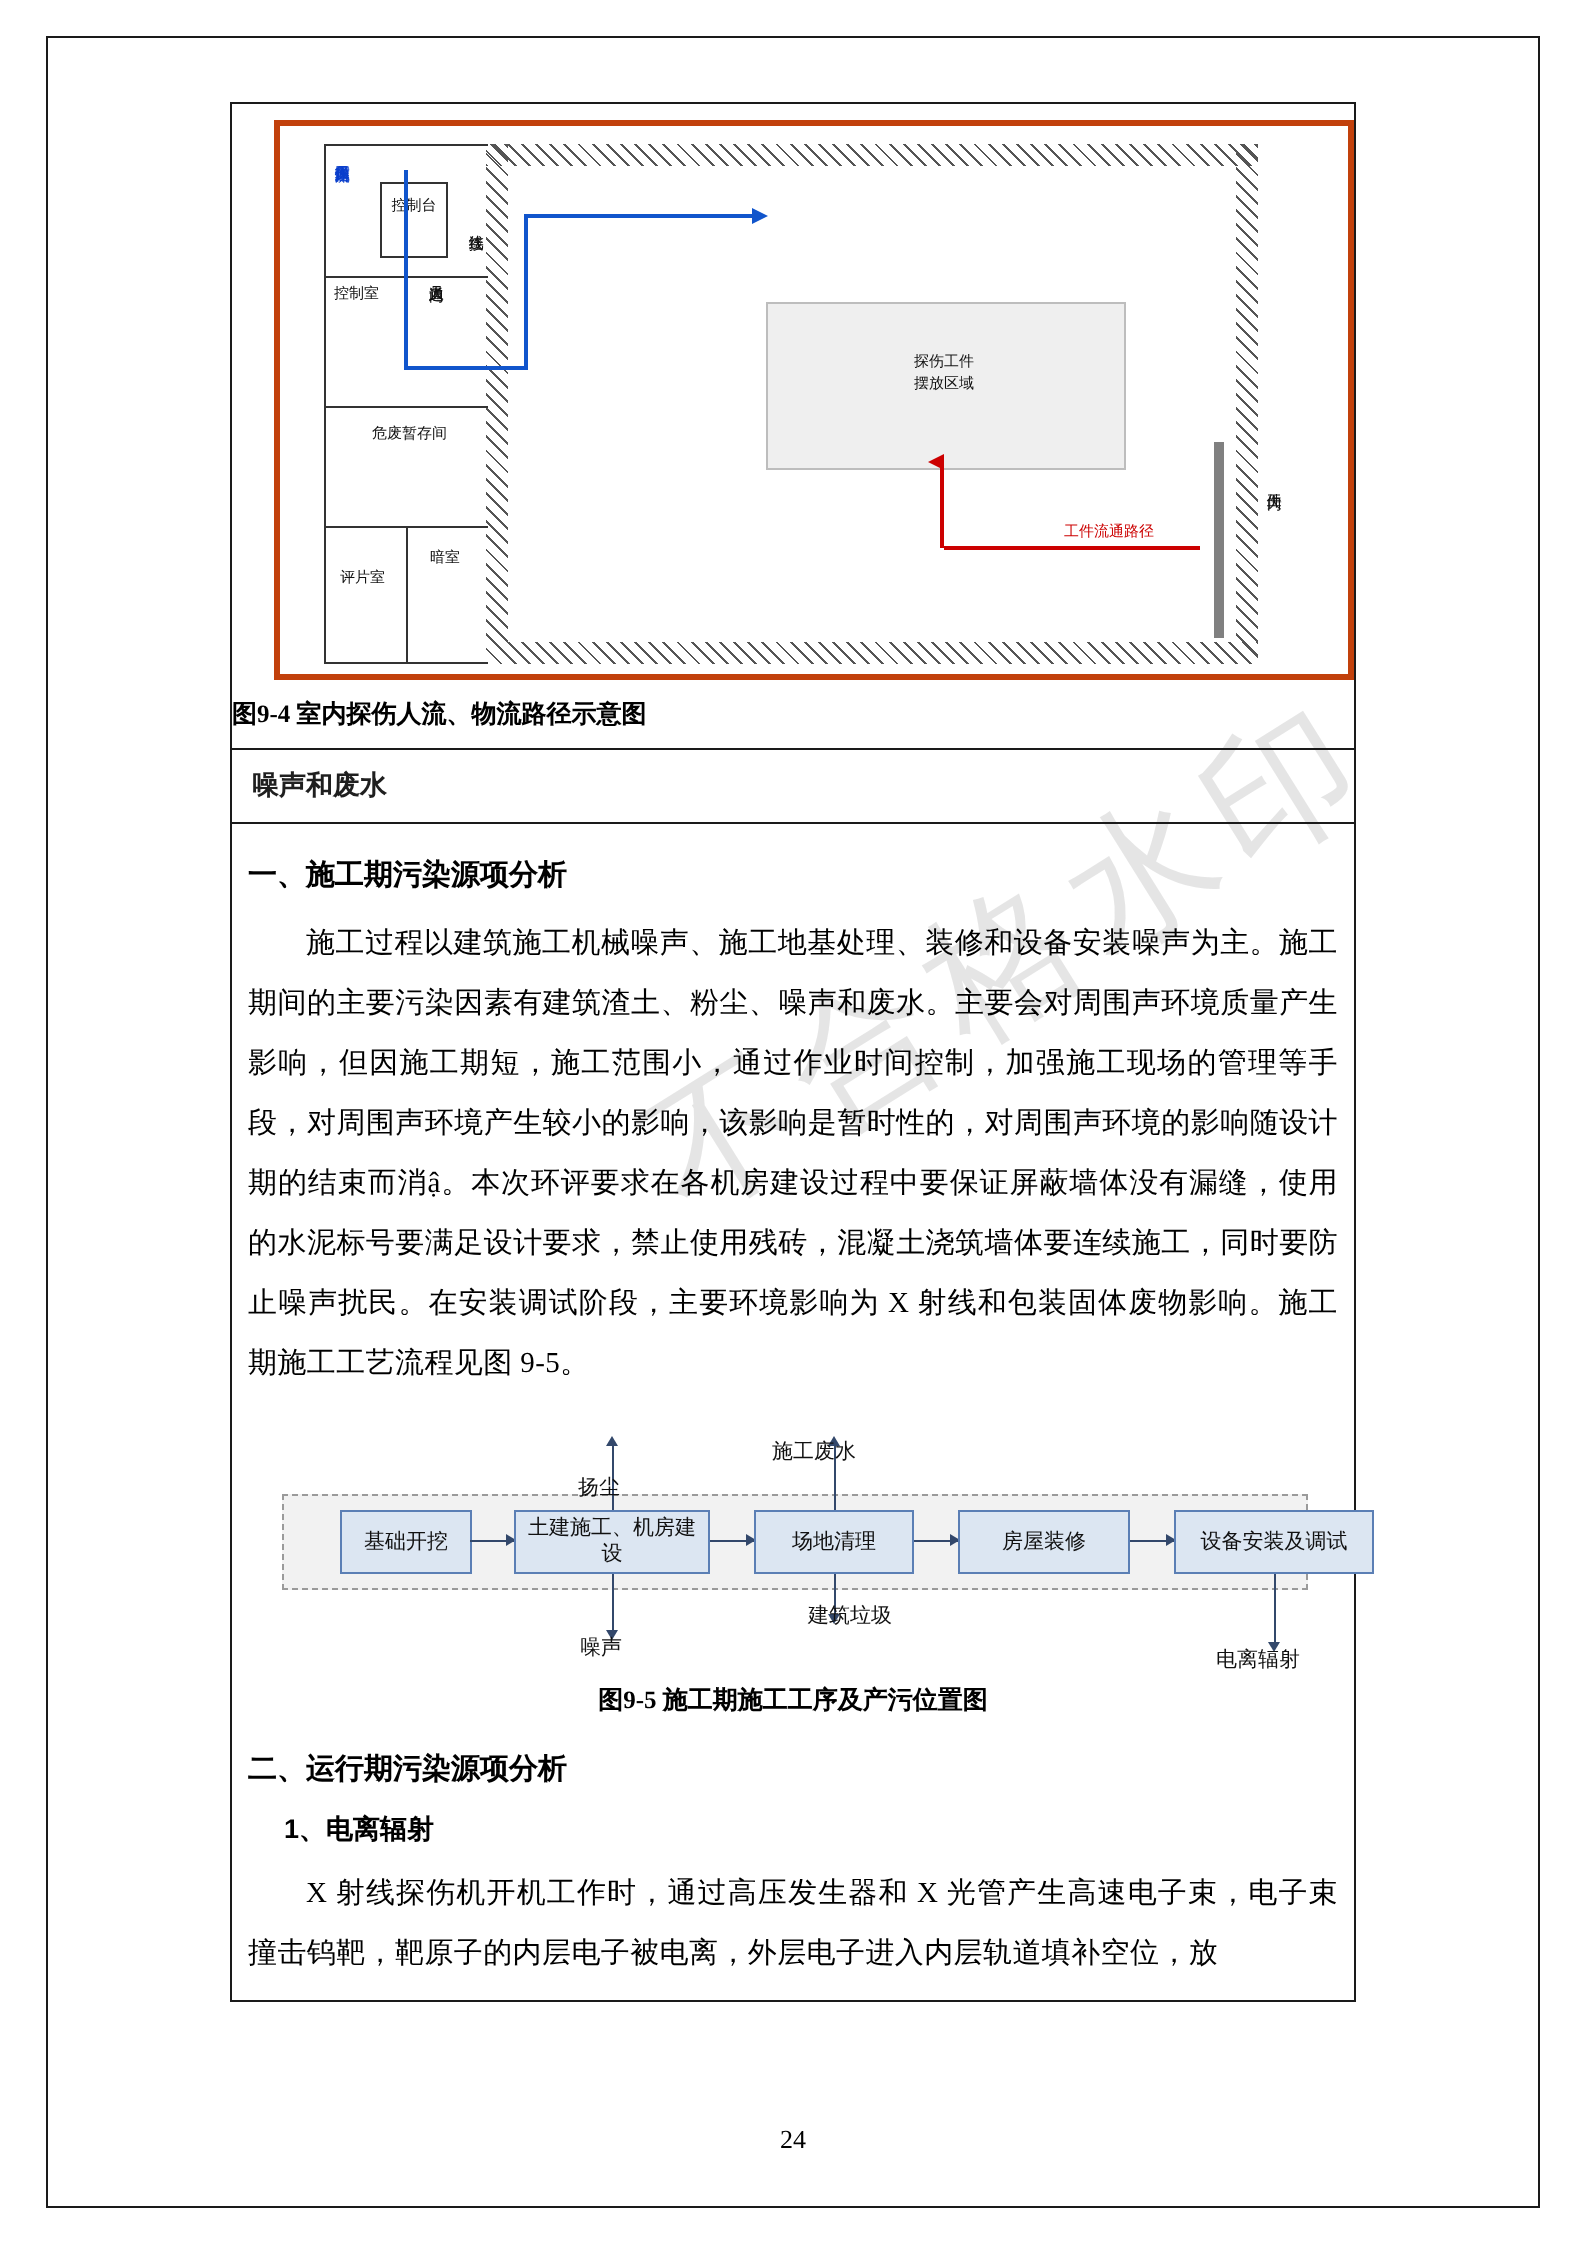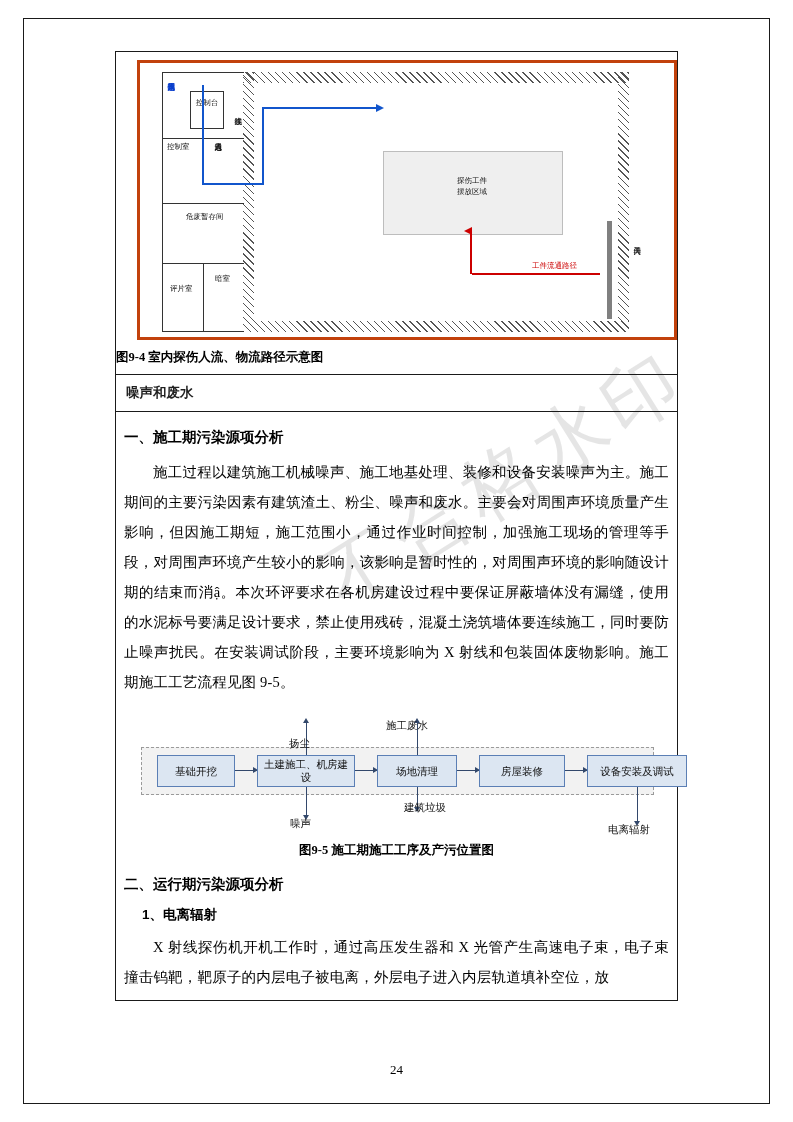--- a/index.html
+++ b/index.html
@@ -329,21 +329,21 @@
     <div class="tbl-row">
       <div class="body-wrap">
 
         <div class="h1">一、施工期污染源项分析</div>
 
         <p class="body">施工过程以建筑施工机械噪声、施工地基处理、装修和设备安装噪声为主。施工期间的主要污染因素有建筑渣土、粉尘、噪声和废水。主要会对周围声环境质量产生影响，但因施工期短，施工范围小，通过作业时间控制，加强施工现场的管理等手段，对周围声环境产生较小的影响，该影响是暂时性的，对周围声环境的影响随设计期的结束而消ậ。本次环评要求在各机房建设过程中要保证屏蔽墙体没有漏缝，使用的水泥标号要满足设计要求，禁止使用残砖，混凝土浇筑墙体要连续施工，同时要防止噪声扰民。在安装调试阶段，主要环境影响为 X 射线和包装固体废物影响。施工期施工工艺流程见图 9-5。</p>
 
         <div class="flow-wrap">
           <div class="flow-dash"></div>
 
-          <div class="fbox" style="left:33px; width:78px;">基础开挖</div>
+          <div class="fbox" style="left:46px; width:66px;">基础开挖</div>
           <div class="fconn" style="left:111px; width:22px;"></div>
           <div class="fbox" style="left:133px; width:98px;">土建施工、机房建设</div>
           <div class="fconn" style="left:231px; width:22px;"></div>
           <div class="fbox" style="left:253px; width:80px;">场地清理</div>
           <div class="fconn" style="left:333px; width:22px;"></div>
           <div class="fbox" style="left:355px; width:86px;">房屋装修</div>
           <div class="fconn" style="left:441px; width:22px;"></div>
           <div class="fbox" style="left:463px; width:100px; border-color:#5b7fb5;">设备安装及调试</div>
 
           <div class="vup" style="left:182px; top:22px; height:32px;"></div>

